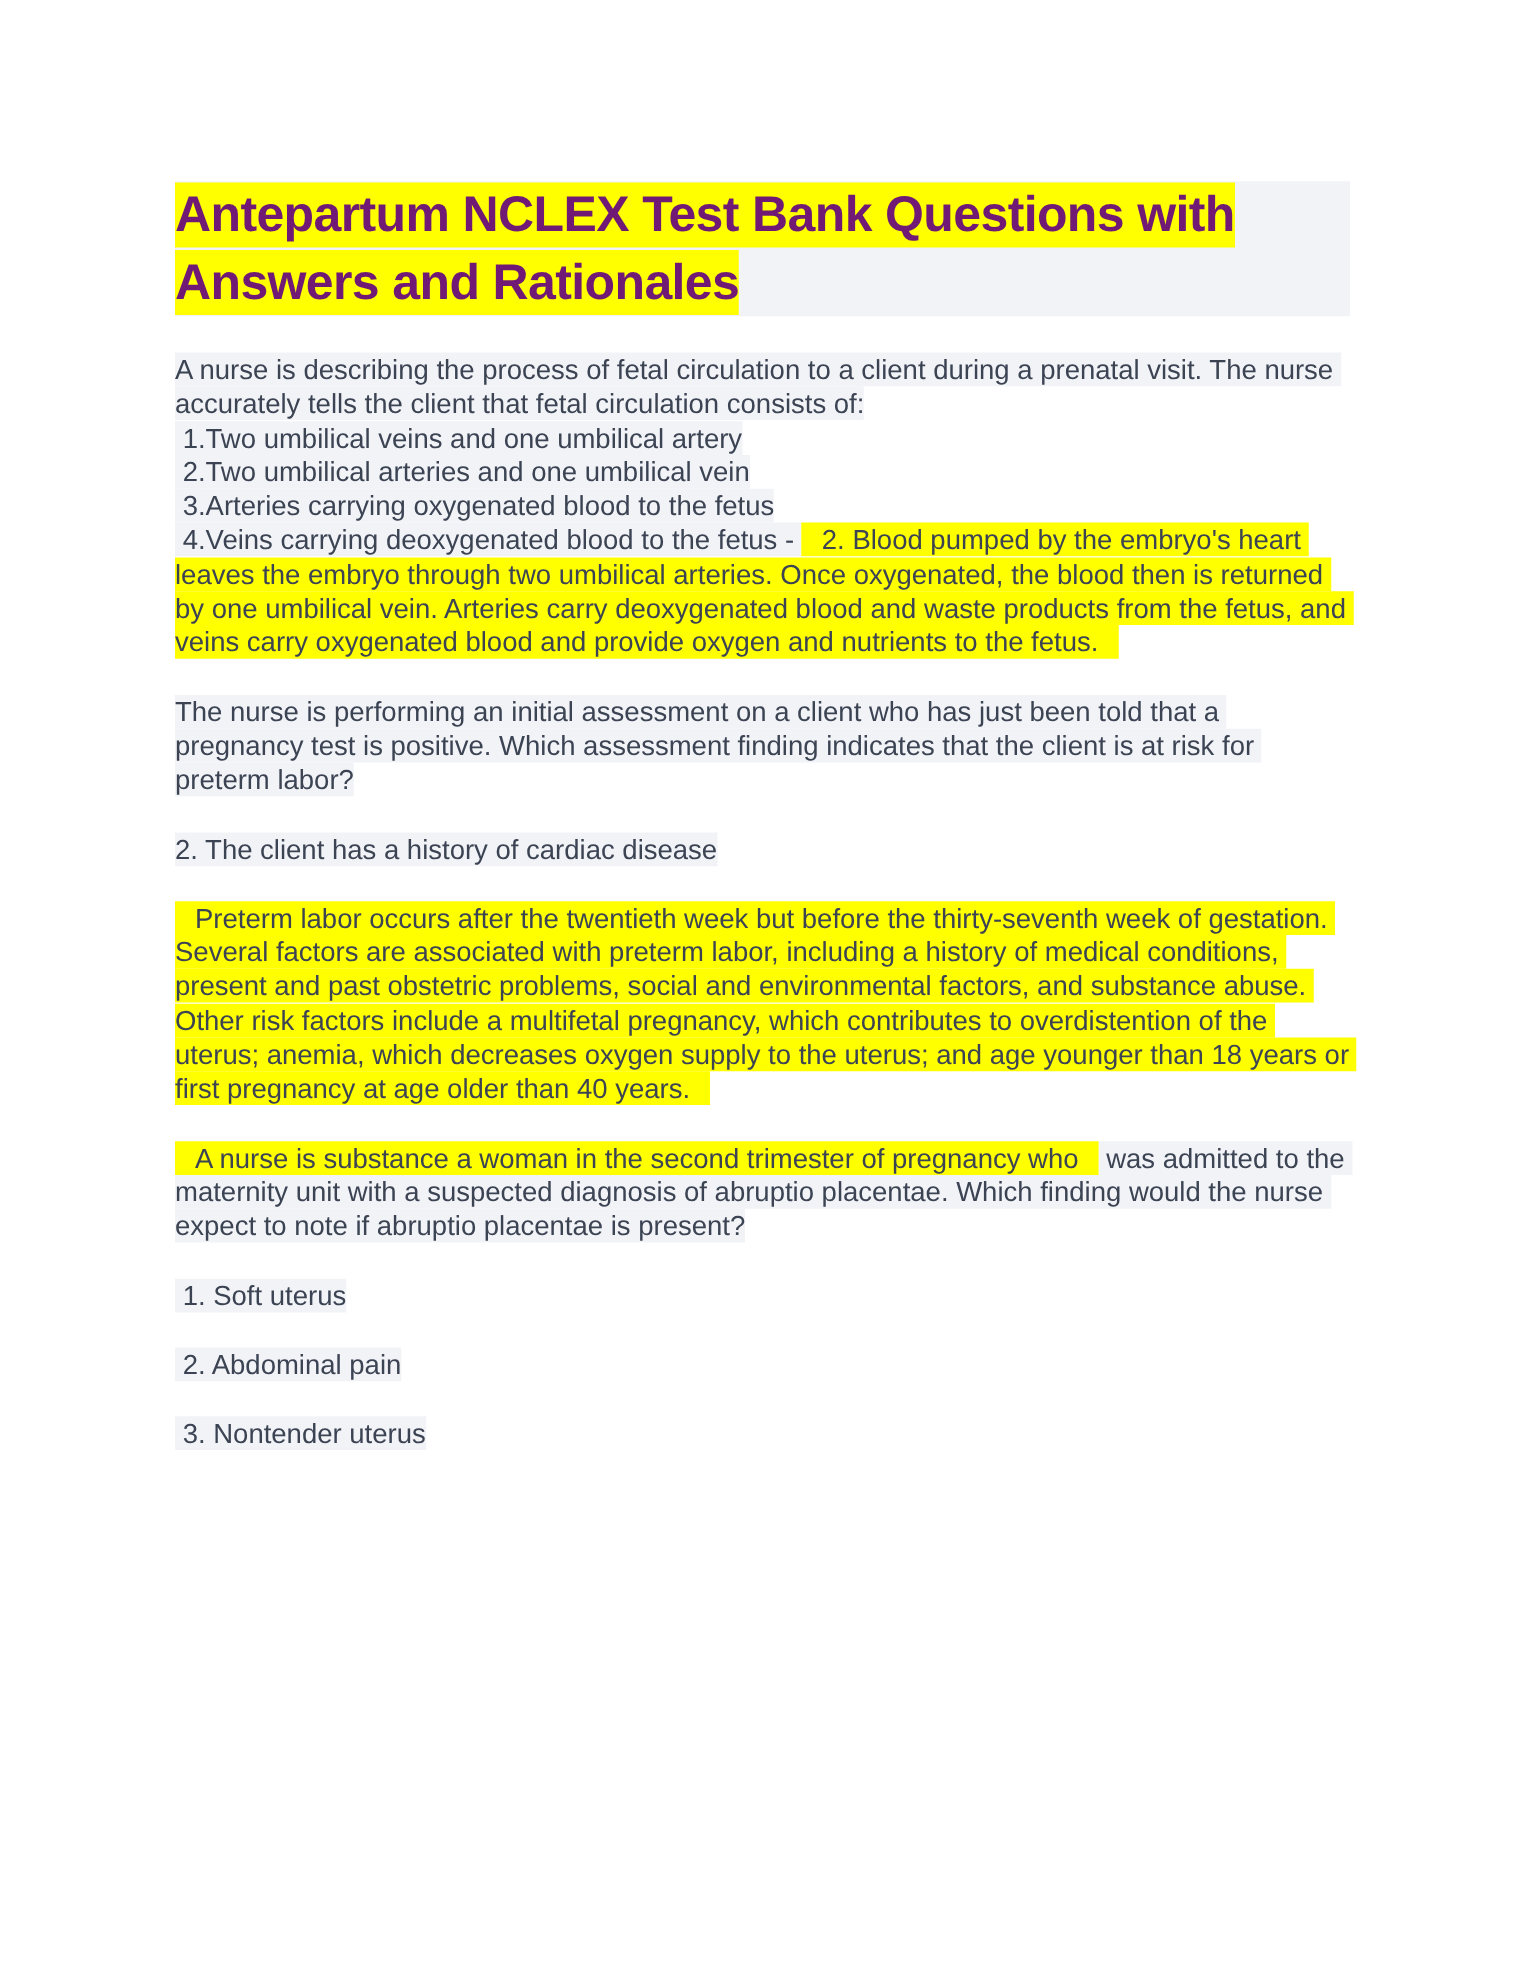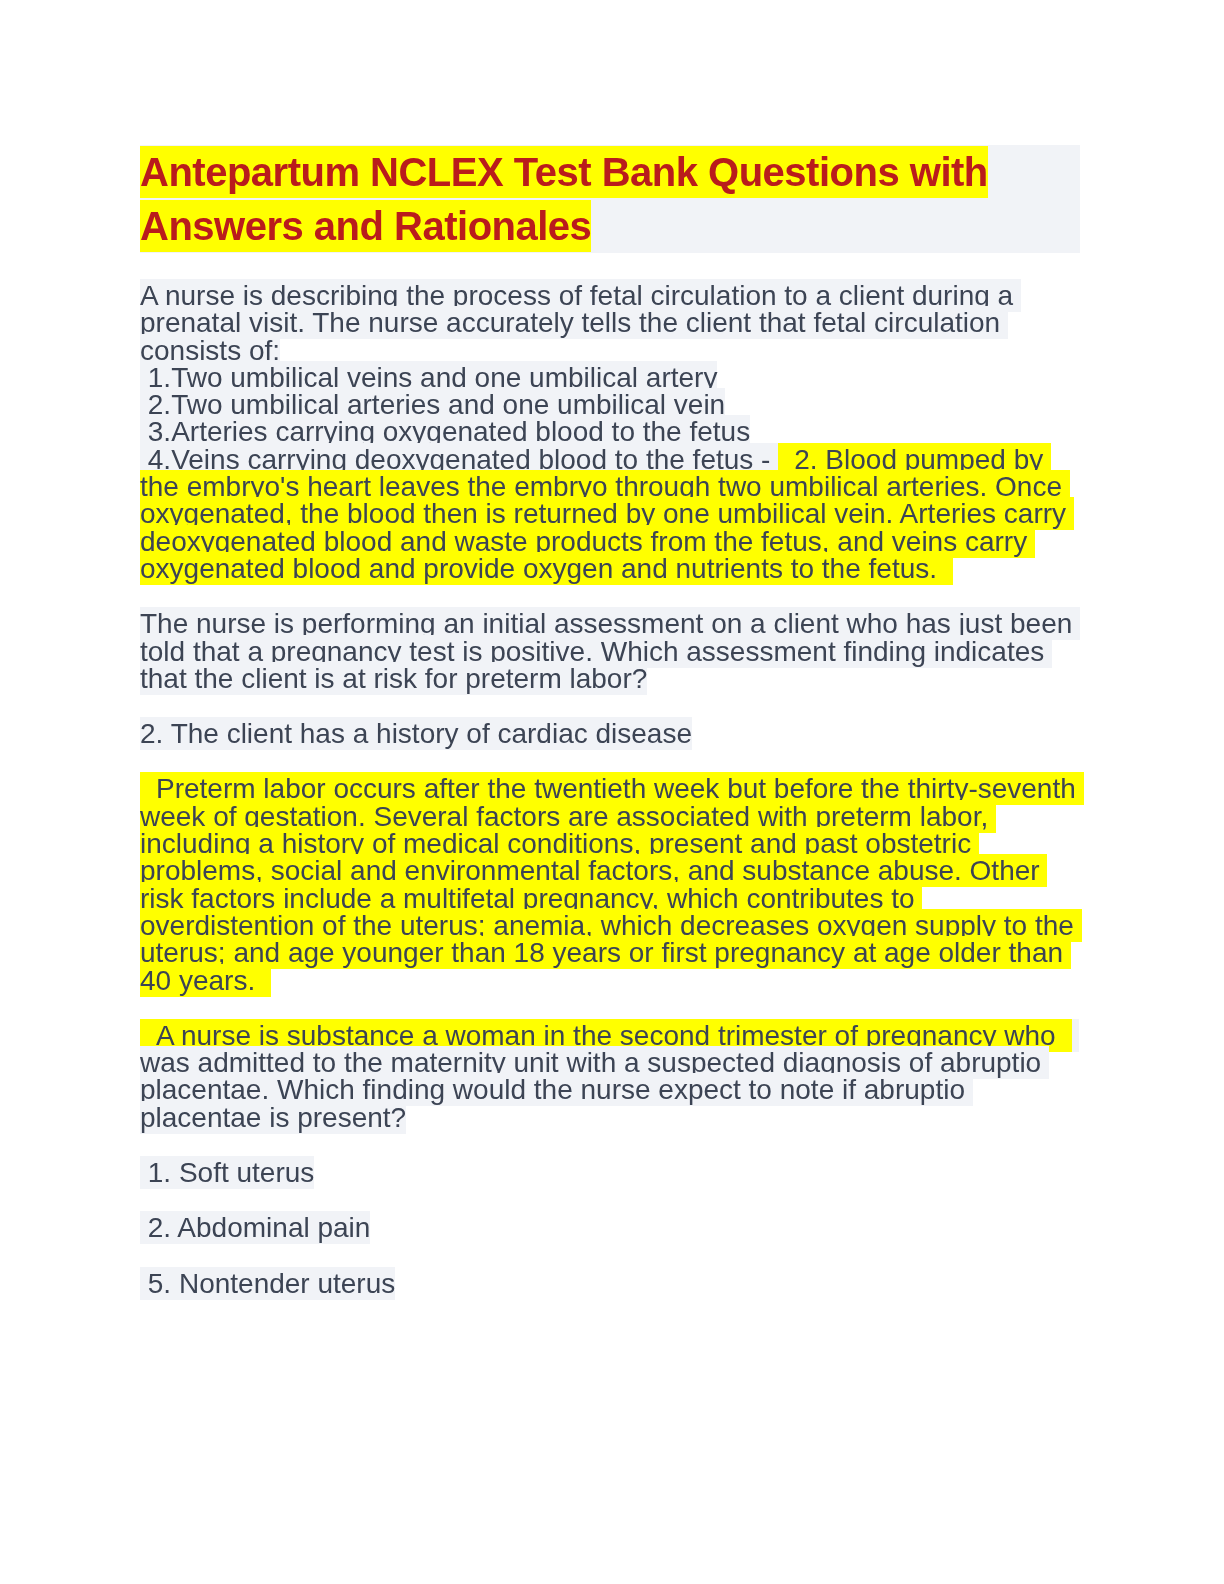--- a/index.html
+++ b/index.html
@@ -11,28 +11,28 @@
     padding: 145px 144px 0 140px;
     font-family: "Liberation Sans", sans-serif;
     color: #3c4454;
     overflow: hidden;
   }
   h1.doc-title {
     margin: 0 0 29px 0;
     font-size: 40px;
     line-height: 54px;
     font-weight: bold;
-    color: #b91c1c;
+    color: #701a75;
     background: #f1f3f7;
     letter-spacing: -0.5px;
   }
   h1.doc-title .hl-yellow { padding: 4px 0; }
   p.para {
     margin: 0 0 28px 0;
-    font-size: 28px;
+    font-size: 22px;
     line-height: 27.3px;
     white-space: pre-wrap;
     color: #3c4454;
   }
   .hl-yellow { background: #ffff00; padding: 1px 16px; }
   .hl-gray   { background: #f1f3f7; padding: 1px 0; }
 </style>
 </head>
 <body>
 
@@ -54,15 +54,15 @@
 
 
   <p class="para"><span class="hl-yellow">Preterm labor occurs after the twentieth week but before the thirty-seventh week of gestation. Several factors are associated with preterm labor, including a history of medical conditions, present and past obstetric problems, social and environmental factors, and substance abuse. Other risk factors include a multifetal pregnancy, which contributes to overdistention of the uterus; anemia, which decreases oxygen supply to the uterus; and age younger than 18 years or first pregnancy at age older than 40 years.</span></p>
 
   <p class="para"><span class="hl-yellow">A nurse is substance a woman in the second trimester of pregnancy who</span><span class="hl-gray"> was admitted to the maternity unit with a suspected diagnosis of abruptio placentae. Which finding would the nurse expect to note if abruptio placentae is present?</span></p>
 
   <p class="para"><span class="hl-gray"> 1. Soft uterus</span></p>
 
   <p class="para"><span class="hl-gray"> 2. Abdominal pain</span></p>
 
-  <p class="para"><span class="hl-gray"> 5. Nontender uterus</span></p>
+  <p class="para"><span class="hl-gray"> 3. Nontender uterus</span></p>
 
 </div>
 
 </body></html>

